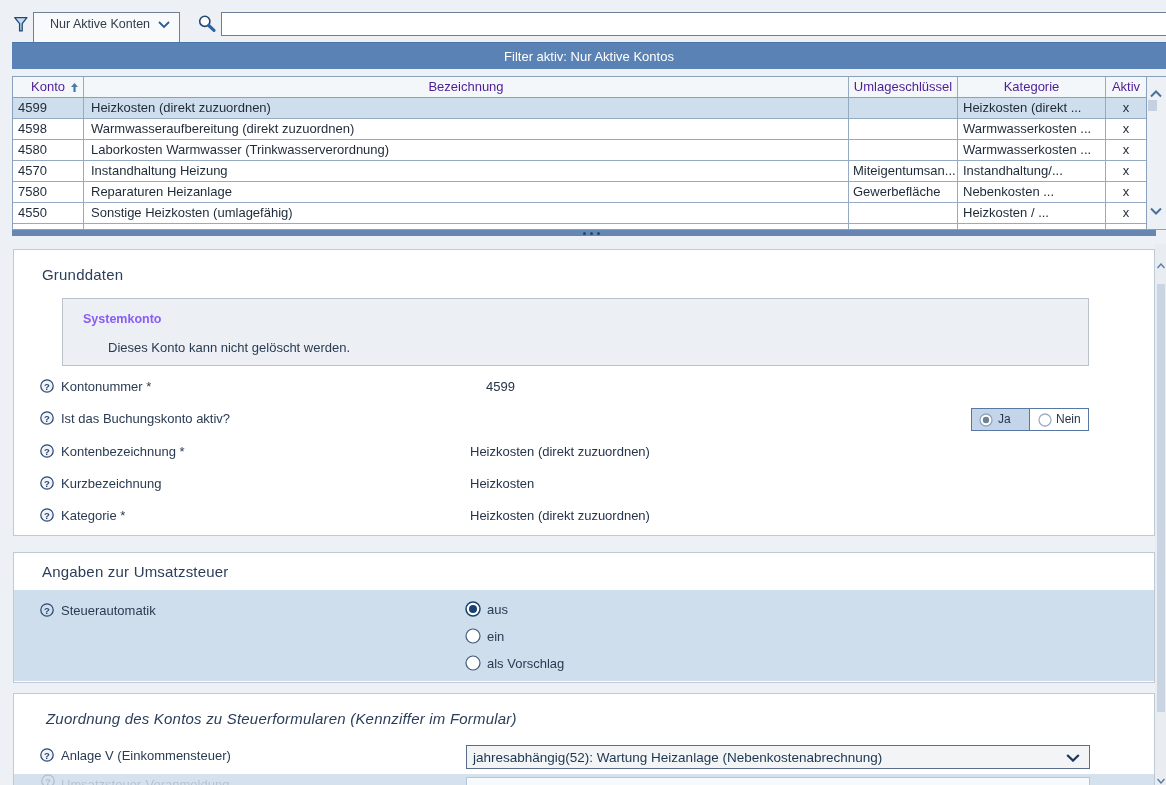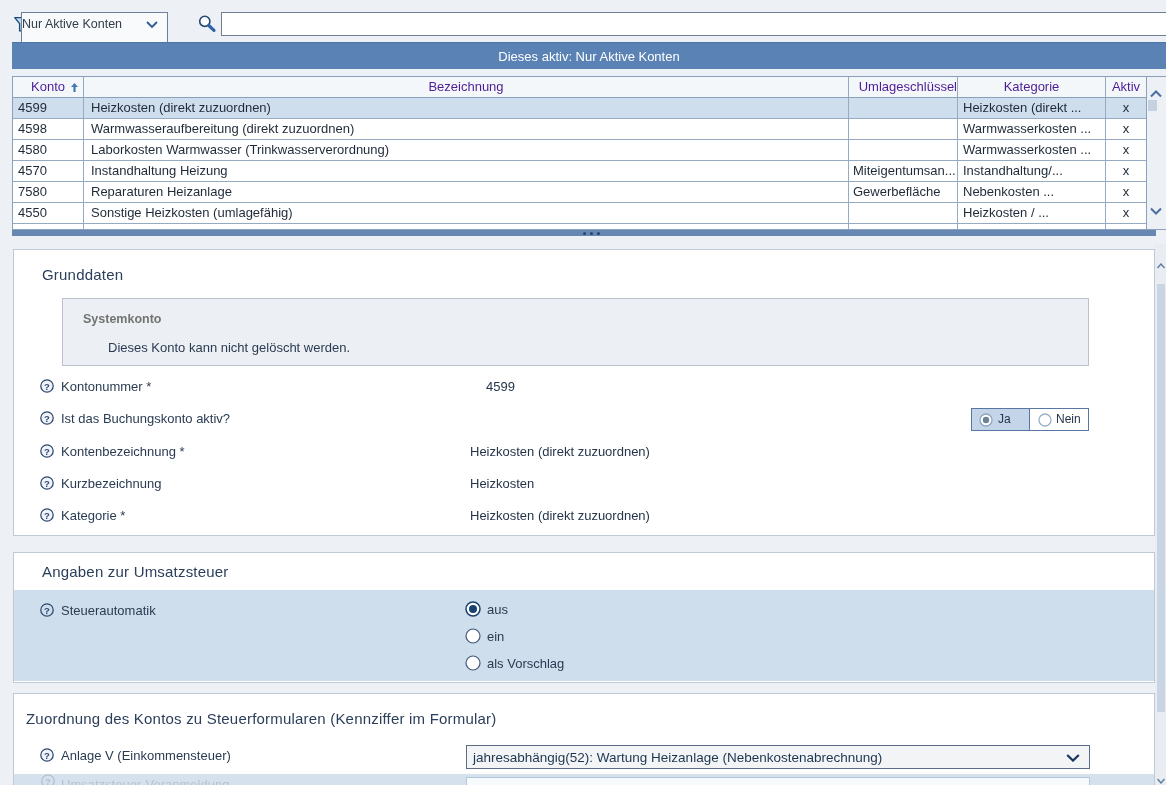--- a/index.html
+++ b/index.html
@@ -1,19 +1,19 @@
 <!DOCTYPE html>
 <html><head>
 <meta charset="utf-8">
 <style>
 * { margin:0; padding:0; box-sizing:border-box; }
 html,body { width:1166px; height:785px; }
 body { background:#edf0f4; font-family:"Liberation Sans", sans-serif; position:relative; overflow:hidden; }
 .abs { position:absolute; }
-.dd { position:absolute; left:21px; top:12px; width:147px; height:32px; background:#f8fafb; border:1px solid #6e8098; font-size:12.5px; color:#333c4a; line-height:22px; padding-left:0; }
+.dd { position:absolute; left:33px; top:12px; width:147px; height:32px; background:#f8fafb; border:1px solid #6e8098; font-size:12.5px; color:#333c4a; line-height:22px; padding-left:16px; }
 .search { position:absolute; left:221px; top:12px; width:945px; height:24px; background:#fff; border:1px solid #6e8098; border-right:none; }
 .filterbar { position:absolute; left:12px; top:42px; width:1154px; height:27px; background:#5a82b4; border-top:1px solid #4d76a8; color:#fff; font-size:13px; text-align:center; line-height:27px; }
 .tbl { position:absolute; left:12px; top:76px; width:1135px; height:154px; background:#fff; border:1px solid #8aa1bd; }
 .trow { position:absolute; left:0; width:1133px; display:flex; border-bottom:1px solid #95abc4; font-size:13px; color:#1e2a38; }
 .trow > div { height:100%; border-right:1px solid #95abc4; padding:0 0 0 7px; line-height:20px; white-space:nowrap; overflow:hidden; }
 .trow > div.c1 { width:71px; padding-left:5px; }
 .trow > div.c2 { width:765px; }
 .trow > div.c3 { width:109px; padding-left:4px; }
 .trow > div.c4 { width:148px; padding-left:5px; }
 .trow > div.c5 { width:40px; border-right:none; text-align:center; padding-left:0; }
@@ -36,29 +36,29 @@
 <div class="dd">Nur Aktive Konten
   <svg class="abs" style="right:9px; top:8px;" width="12" height="8" viewBox="0 0 12 8">
       <polyline points="1,1 6,6 11,1" fill="none" stroke="#2e5b93" stroke-width="1.8"></polyline>
     </svg>
 </div>
 <svg class="abs" style="left:198px; top:15px;" width="19" height="19" viewBox="0 0 19 19">
   <circle cx="6.8" cy="6.3" r="5.1" fill="#fff" stroke="#24476f" stroke-width="1.6"></circle>
   <line x1="10.8" y1="10.5" x2="16" y2="15.4" stroke="#2d64a8" stroke-width="3.2" stroke-linecap="round"></line>
 </svg>
 <div class="search"></div>
-<div class="filterbar">Dieses aktiv: Nur Aktive Konten</div>
+<div class="filterbar">Filter aktiv: Nur Aktive Kontos</div>
 
 <div class="tbl">
   <div class="thead">
     <div style="width:71px;">Konto<svg style="position:absolute; left:57px; top:5px;" width="9" height="11" viewBox="0 0 9 11">
           <path d="M4.5 1 L8 5 H5.6 V10 H3.4 V5 H1 Z" fill="#4679ae"></path>
         </svg></div>
     <div style="width:765px;">Bezeichnung</div>
-    <div style="width:109px;text-align:right;">Umlageschlüssel</div>
+    <div style="width:109px;">Umlageschlüssel</div>
     <div style="width:148px;">Kategorie</div>
     <div style="width:40px; border-right:none;">Aktiv</div>
   </div>
   <div class="trow sel" style="top:21px; height:21px;">
       <div class="c1">4599</div>
       <div class="c2">Heizkosten (direkt zuzuordnen)</div>
       <div class="c3"></div>
       <div class="c4">Heizkosten (direkt ...</div>
       <div class="c5">x</div>
     </div>
@@ -118,31 +118,31 @@
 
 <div class="splitter">
   <div class="abs" style="left:571px; top:2px; width:3px; height:3px; border-radius:50%; background:#1d4876;"></div>
   <div class="abs" style="left:578px; top:2px; width:3px; height:3px; border-radius:50%; background:#1d4876;"></div>
   <div class="abs" style="left:585px; top:2px; width:3px; height:3px; border-radius:50%; background:#1d4876;"></div>
 </div>
 
 <div class="panel" style="top:249px; height:287px;"></div>
 <div class="ptitle" style="left:42px; top:266px;">Grunddaten</div>
 <div class="abs" style="left:62px; top:298px; width:1027px; height:68px; background:#eceff3; border:1px solid #b8c1cc;">
-  <div style="position:absolute; left:20px; top:13px; font-size:12.5px; font-weight:bold; color:#737373;">Systemkonto</div>
+  <div style="position:absolute; left:20px; top:13px; font-size:12.5px; font-weight:bold; color:#8b5cf6;">Systemkonto</div>
   <div style="position:absolute; left:20px; top:41px; font-size:13px; color:#2a3b52;margin-left:25px;">Dieses Konto kann nicht gelöscht werden.</div>
 </div>
 
 <div class="panel" style="top:552px; height:131px;">
   <div class="abs" style="left:0px; top:37px; width:1140px; height:91px; background:#cedeec;"></div>
 </div>
 <div class="ptitle" style="left:42px; top:563px;">Angaben zur Umsatzsteuer</div>
 
 <div class="panel" style="top:693px; height:92px; border-bottom:none;"></div>
-<div class="ptitle" style="left:26px; top:710px;">Zuordnung des Kontos zu Steuerformularen (Kennziffer im Formular)</div>
+<div class="ptitle" style="left:46px; top:710px;font-style:italic;">Zuordnung des Kontos zu Steuerformularen (Kennziffer im Formular)</div>
 
 <svg class="qi" style="left:40px; top:379px;" viewBox="0 0 14 14">
     <circle cx="7" cy="7" r="6.2" fill="#f0f4f9" stroke="#2c4770" stroke-width="1.25"></circle>
     <text x="7" y="10.6" text-anchor="middle" font-size="9.5" font-weight="bold" fill="#2c4770" font-family="Liberation Sans">?</text>
   </svg>
 <div class="lbl" style="left:61px; top:379px;">Kontonummer *</div>
 <div class="val" style="left:486px; top:379px;">4599</div>
 
 <svg class="qi" style="left:40px; top:411px;" viewBox="0 0 14 14">
     <circle cx="7" cy="7" r="6.2" fill="#f0f4f9" stroke="#2c4770" stroke-width="1.25"></circle>

